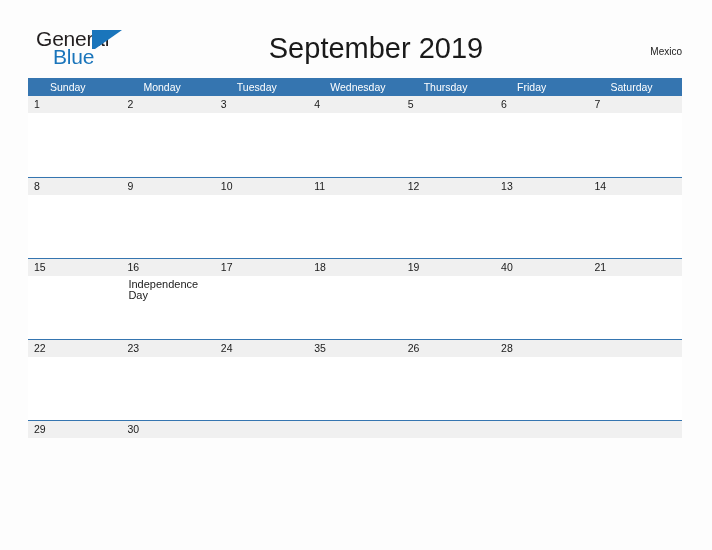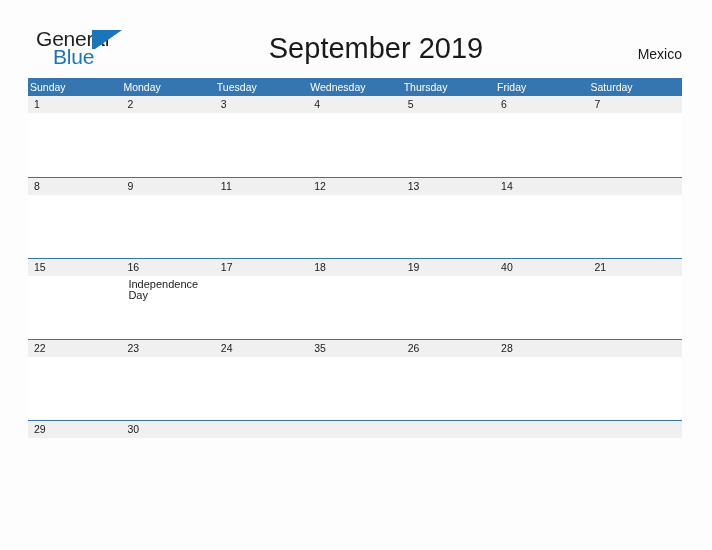--- a/index.html
+++ b/index.html
@@ -83,21 +83,21 @@
     font-family: "Liberation Sans", sans-serif;
     font-weight: normal;
     letter-spacing: 0px;
     padding-left: 20px;
   }
 
   .region-label {
     position: absolute;
     right: 30px;
     top: 46px;
-    font-size: 14px;
+    font-size: 10px;
     color: #1a1a1a;
     font-family: "Liberation Sans", sans-serif;
     white-space: nowrap;
   }
 
   
   .calendar {
     position: absolute;
     left: 28px;
     top: 78px;
@@ -110,21 +110,21 @@
     height: 18px;
     background: #3575b0;
   }
   .weekday-cell {
     width: 93.43px;
     height: 18px;
     line-height: 18px;
     color: #ffffff;
     font-size: 10.5px;
     font-family: "Liberation Sans", sans-serif;
-    padding-left: 2px;
+    padding-left: 22px;
     box-sizing: border-box;
     white-space: nowrap;
     overflow: hidden;
   }
 
   .week-row {
     width: 654px;
     height: 81px;
     position: relative;
     border-top: 1px solid #3575b0;
@@ -223,20 +223,21 @@
       <div class="event-cell"></div>
       <div class="event-cell"></div>
       <div class="event-cell"></div>
     </div>
   </div>
 
   <div class="week-row">
     <div class="day-strip">
       <div class="day-number-cell">8</div>
       <div class="day-number-cell">9</div>
+      <div class="day-number-cell">10</div>
       <div class="day-number-cell">11</div>
       <div class="day-number-cell">12</div>
       <div class="day-number-cell">13</div>
       <div class="day-number-cell">14</div>
     </div>
     <div class="event-strip">
       <div class="event-cell"></div>
       <div class="event-cell"></div>
       <div class="event-cell"></div>
       <div class="event-cell"></div>

